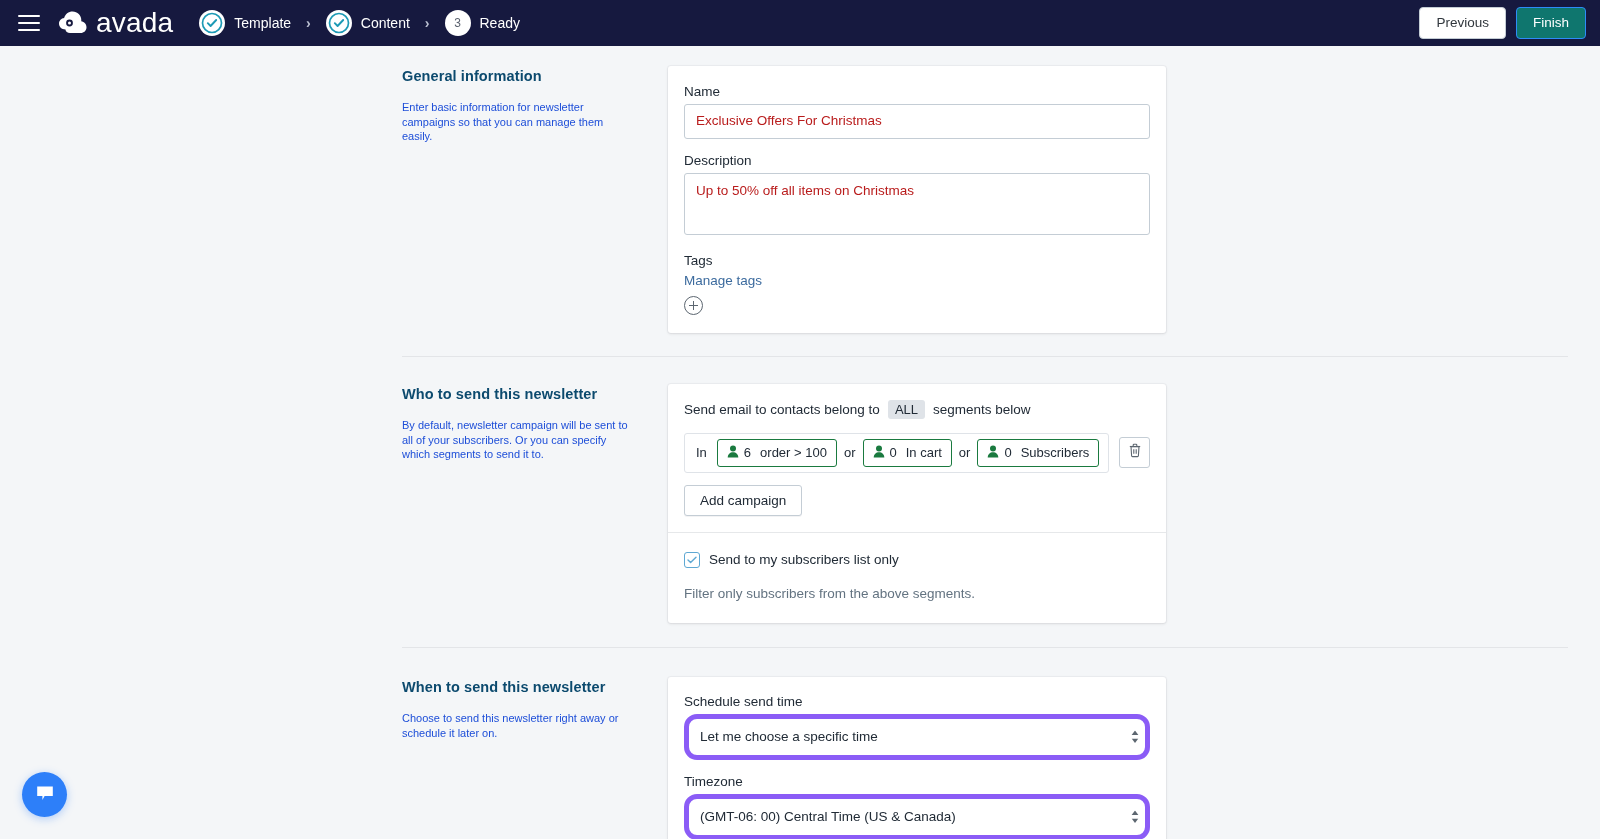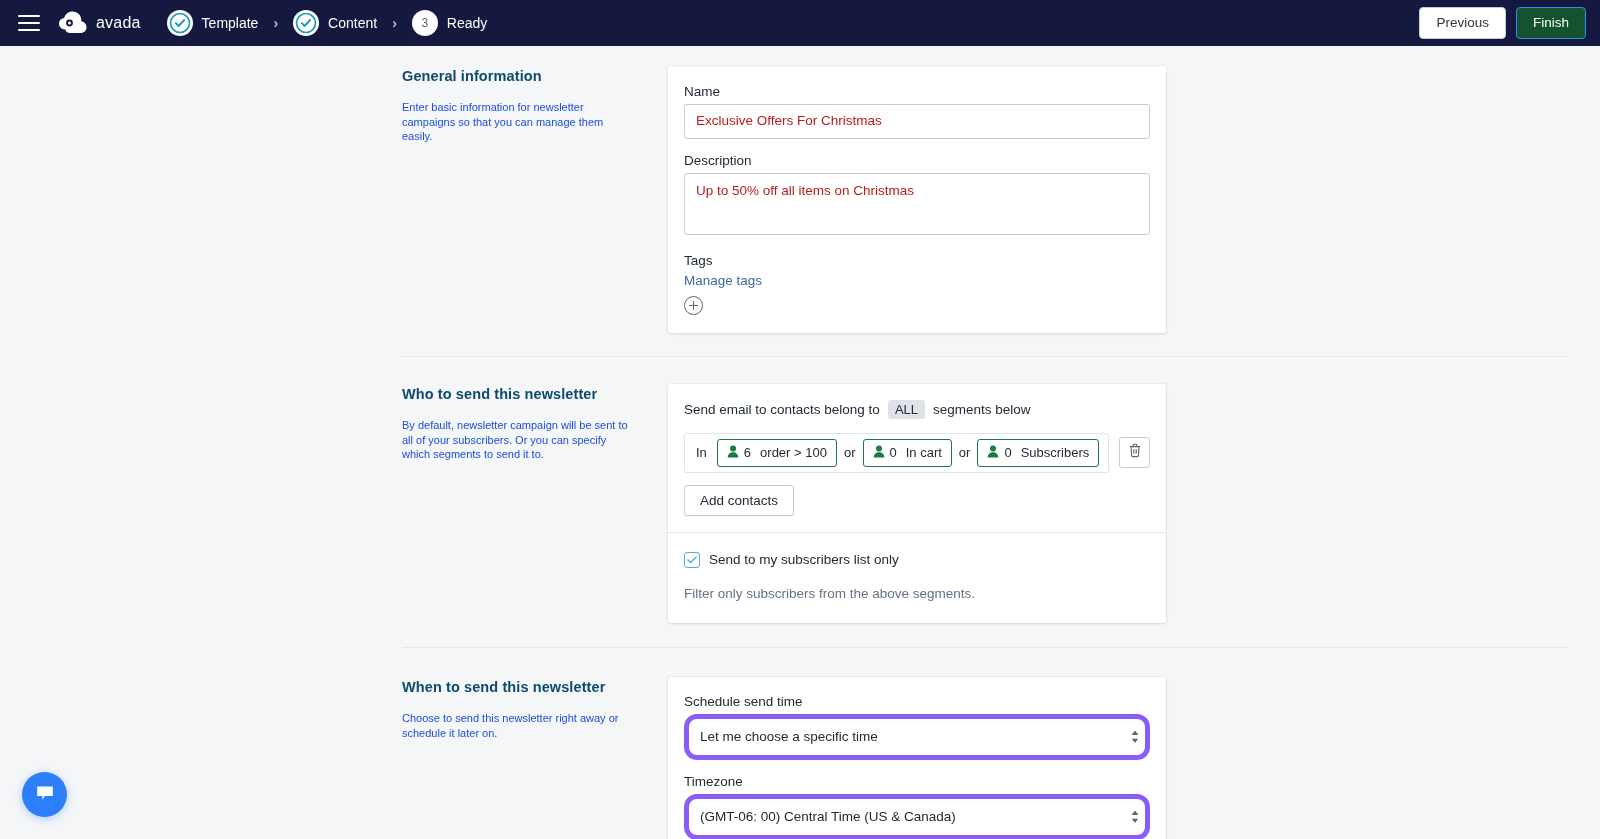--- a/index.html
+++ b/index.html
@@ -27,21 +27,21 @@
     display: flex; flex-direction: column; justify-content: space-between;
     cursor: pointer;
     margin-right: 18px;
   }
   .hamburger span { display: block; height: 2px; background: #ffffff; border-radius: 1px; }
 
   .brand { display: flex; align-items: center; gap: 8px; cursor: pointer; }
   .brand-logo { width: 30px; height: 26px; }
   .brand-text {
     color: #ffffff;
-    font-size: 16px;
+    font-size: 28px;
     letter-spacing: .2px;
     font-weight: 400;
   }
 
   .steps { display: flex; align-items: center; margin-left: 26px; gap: 0; }
   .step { display: flex; align-items: center; gap: 9px; }
   .step-badge {
     width: 26px; height: 26px; border-radius: 50%;
     background: #ffffff;
     display: flex; align-items: center; justify-content: center;
@@ -67,21 +67,21 @@
     border: 1px solid transparent;
     line-height: 1.2;
   }
   .btn-secondary {
     background: #ffffff;
     color: #31373d;
     border-color: #c4cdd5;
     box-shadow: 0 1px 0 rgba(22,29,37,.05);
   }
   .btn-primary {
-    background: #14532d;
+    background: #0f766e;
     color: #ffffff;
     border-color: #2d8cf8;
   }
 
   
   .page {
     height: 793px;
     overflow: hidden;
     position: relative;
   }
@@ -475,21 +475,21 @@
                     <svg width="14" height="15" viewBox="0 0 14 15" fill="none" stroke="#5c6670" stroke-width="1.1">
                       <path d="M1.8 3.5 h10.4"></path>
                       <path d="M5.2 3.4 v-1.3 a.8.8 0 01.8-.8h2 a.8.8 0 01.8.8 v1.3"></path>
                       <path d="M3 3.6 h8 l-.6 9.2 a.9.9 0 01-.9.8 H4.5 a.9.9 0 01-.9-.8 Z"></path>
                       <path d="M5.8 6.2 v4.6 M8.2 6.2 v4.6"></path>
                     </svg>
                   </span>
                 </div>
               </div>
 
-              <button class="add-segment">Add contacts</button>
+              <button class="add-segment">Add campaign</button>
             </div>
 
             <div class="card-divider"></div>
 
             <div class="card-body" style="padding:19px 16px 22px 16px;">
               <div class="check-row">
                 <span class="checkbox">
                   <svg width="10" height="8" viewBox="0 0 10 8" fill="none">
                     <path d="M1 4.1 L3.6 6.6 L9 1.3" stroke="#5fa8d3" stroke-width="1.4" stroke-linecap="round" stroke-linejoin="round"></path>
                   </svg>

